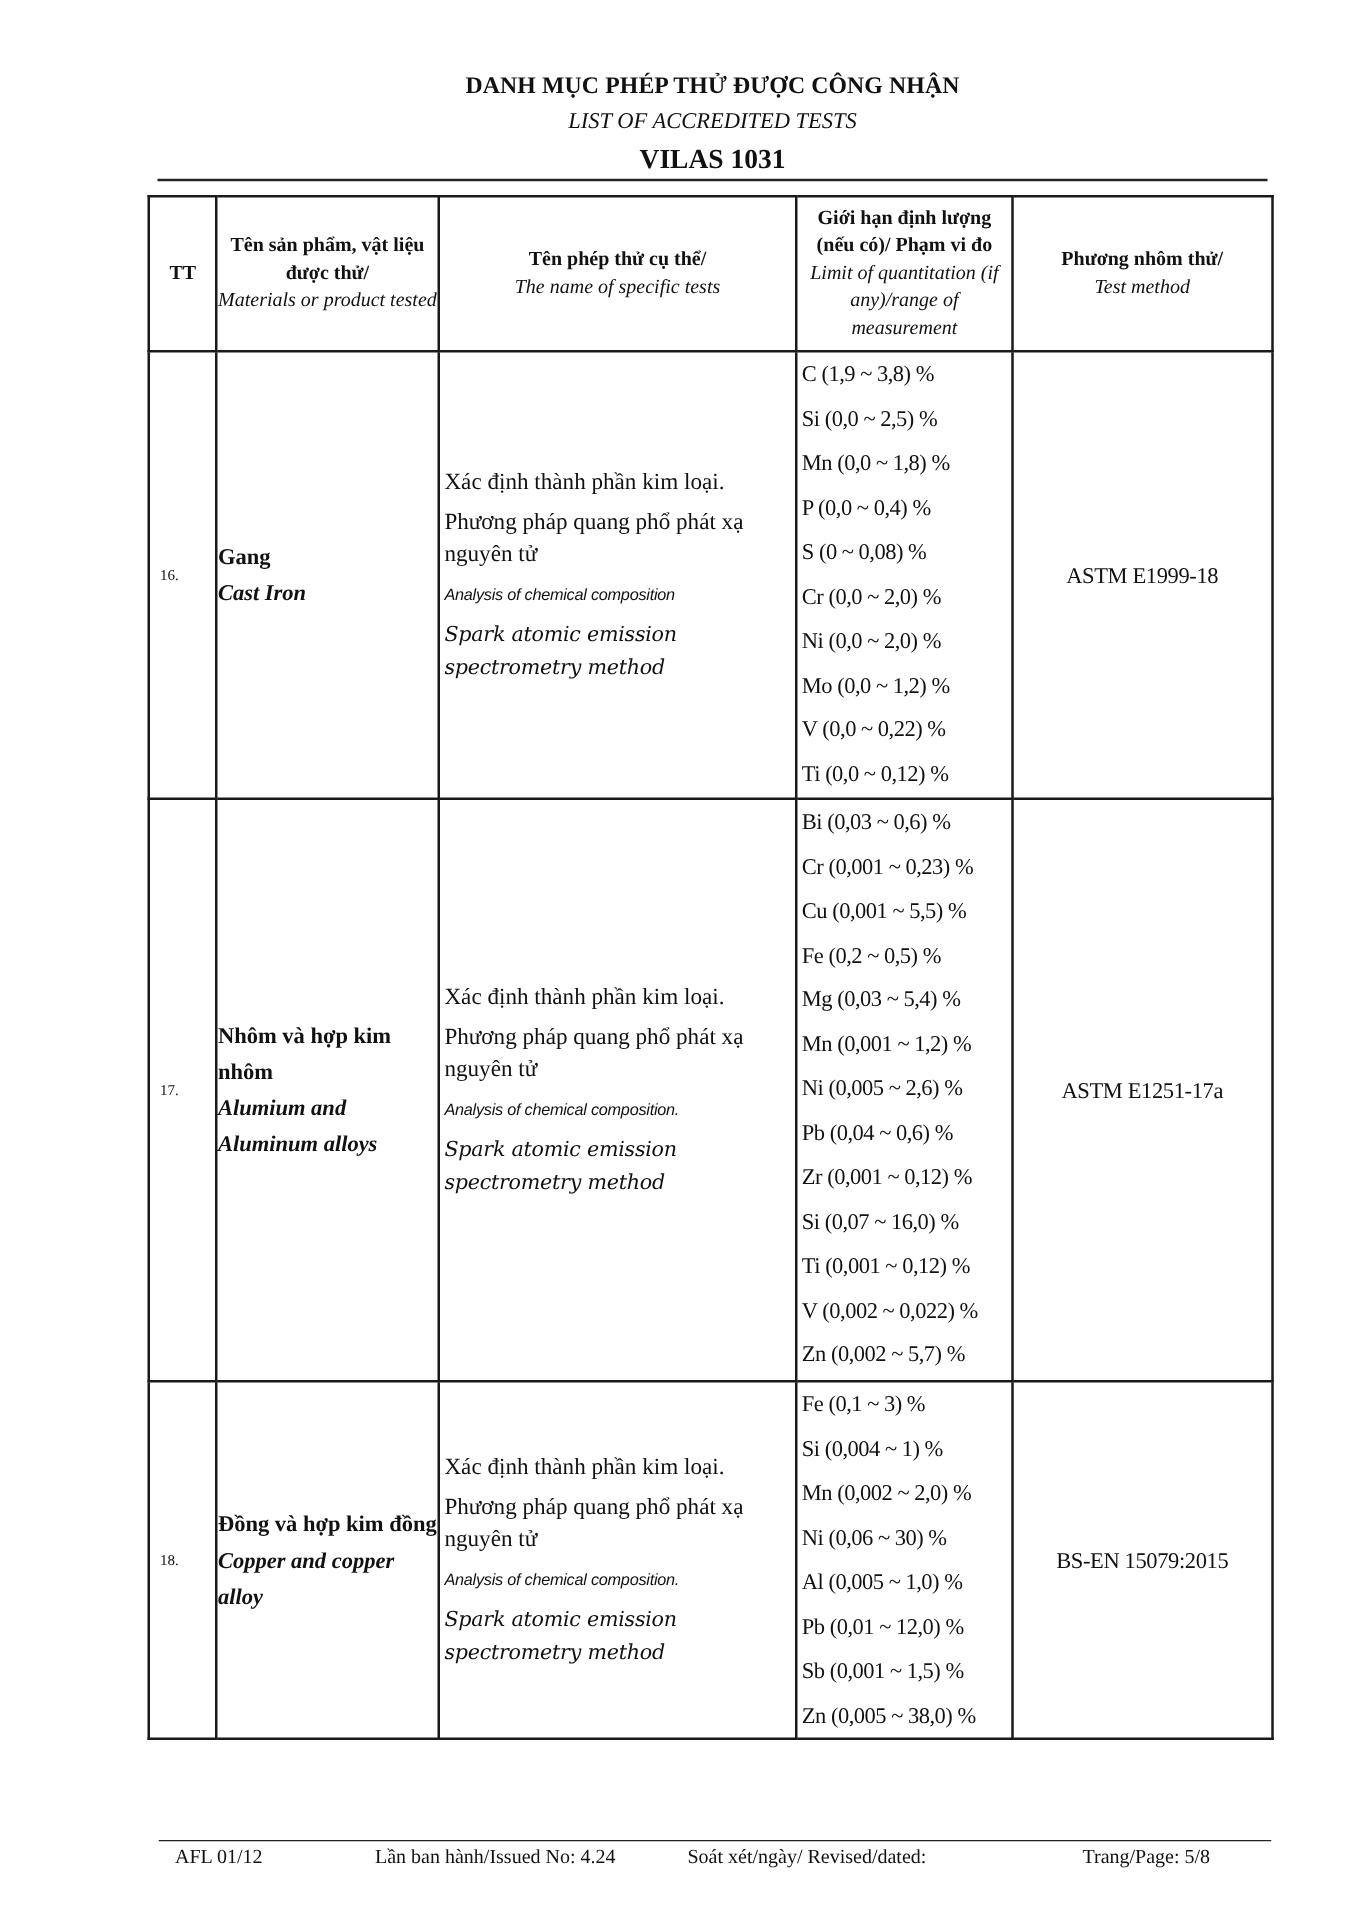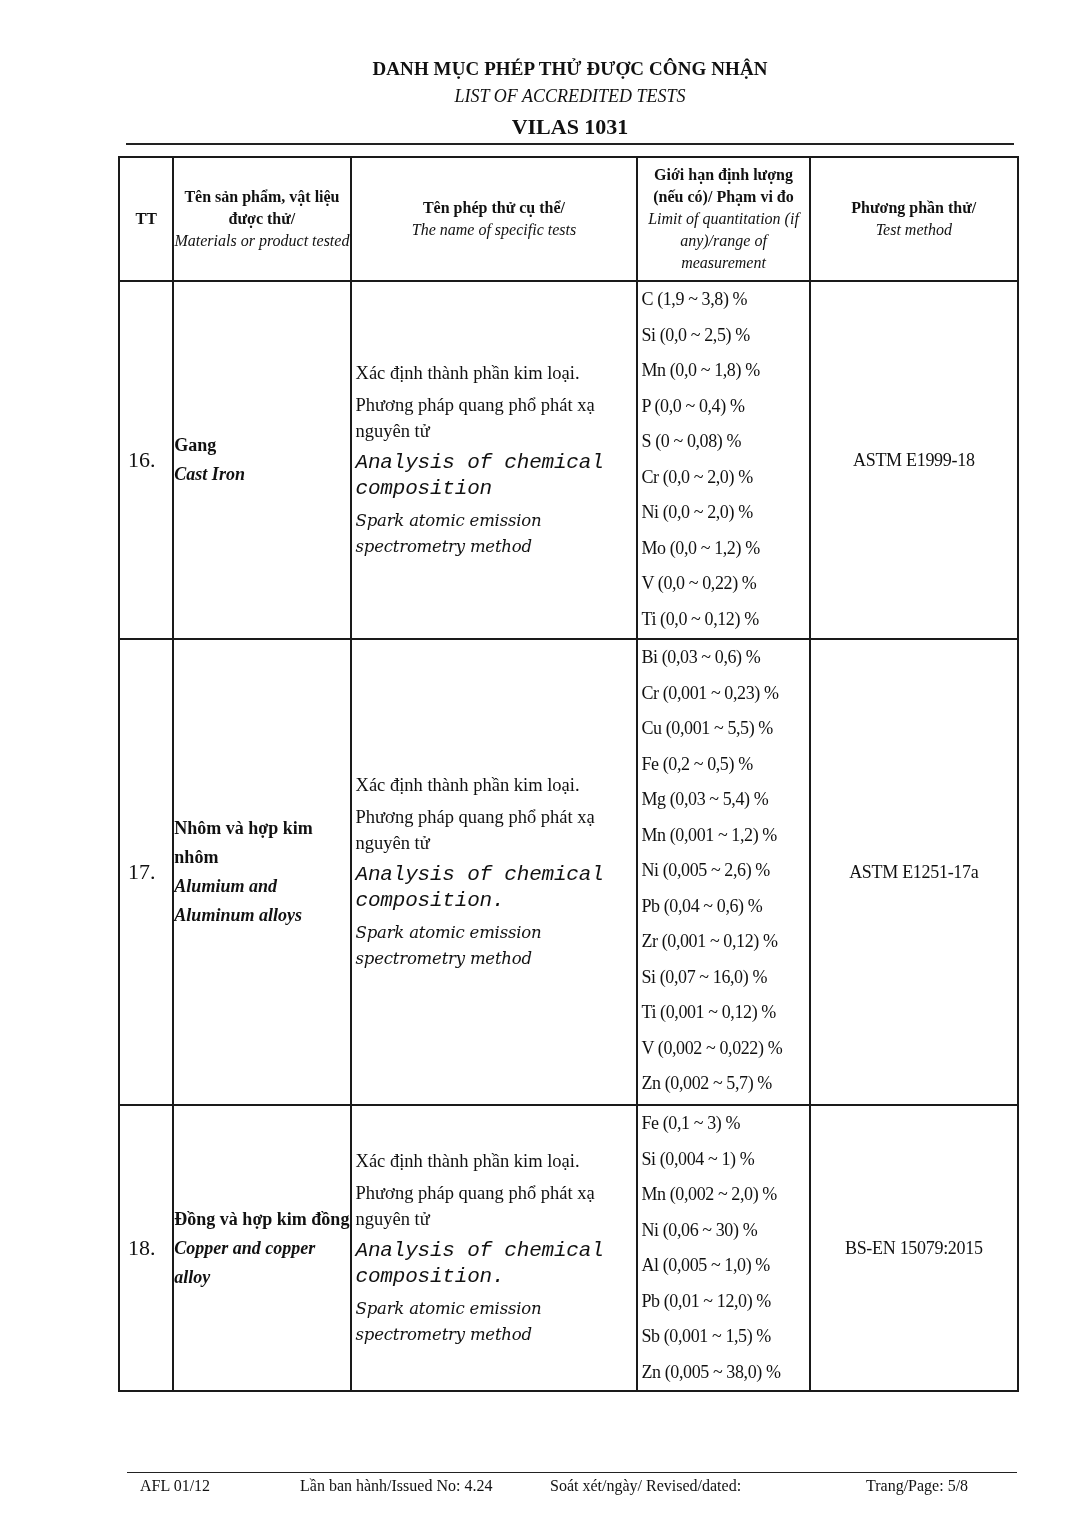--- a/index.html
+++ b/index.html
@@ -37,28 +37,28 @@
     .th-inner .i { font-style: italic; display: block; }
     .col-tt { width: 54px; }
     .col-prod { width: 176px; }
     .col-test { width: 285px; }
     .col-range { width: 171px; }
     .col-method { width: 207px; }
     tr.head { height: 124px; }
     tr.r16 { height: 358px; }
     tr.r17 { height: 466px; }
     tr.r18 { height: 286px; }
-    .tt { font-size: 22px; padding-left: 8px !important; }
+    .tt { font-size: 12px; padding-left: 8px !important; }
     .prod { text-align: left; font-size: 18px; line-height: 29px; }
     .prod .b { font-weight: bold; display: block; }
     .prod .bi { font-weight: bold; font-style: italic; display: block; }
     .test { font-size: 18.5px; line-height: 26px; padding-left: 4px !important; padding-right: 2px !important; }
     .test .vn { display: block; margin-bottom: 6px; }
     .test .vn2 { display: block; margin-bottom: 6px; }
-    .test .en { display: block; font-style: italic; font-family: Liberation Mono, monospace; font-size: 21px; margin-bottom: 6px; letter-spacing: -0.2px; }
+    .test .en { display: block; font-style: italic; font-family: Liberation Sans, sans-serif; font-size: 13px; margin-bottom: 6px; letter-spacing: -0.2px; }
     .test .en2 { display: block; font-style: italic; font-family: "DejaVu Serif", serif; font-size: 16.5px; letter-spacing: -0.2px; }
     .range { vertical-align: top !important; padding-left: 3px !important; }
     .range-item { display: block; height: 35.5px; line-height: 35.5px; font-size: 18px; white-space: nowrap; letter-spacing: -0.4px; }
     .method { text-align: center; font-size: 18px; letter-spacing: -0.3px; }
     .footer-rule {
       position: absolute; top: 1472px; left: 127px; width: 890px; height: 0;
       border-top: 1.5px solid #222;
     }
     .footer { position: absolute; top: 1477px; left: 0; width: 1087px; font-size: 16px; }
     .footer span { position: absolute; white-space: nowrap; }
@@ -105,21 +105,21 @@
       </div>
     </th>
     <th>
       <div class="th-inner">
         <span class="b">Giới hạn định lượng (nếu có)/ Phạm vi đo</span>
         <span class="i">Limit of quantitation (if any)/range of measurement</span>
       </div>
     </th>
     <th>
       <div class="th-inner">
-        <span class="b">Phương phần thử/</span>
+        <span class="b">Phương nhôm thử/</span>
         <span class="i">Test method</span>
       </div>
     </th>
   </tr>
 
   <tr class="r16">
     <td class="tt">16.</td>
     <td class="prod">
       <span class="b">Gang</span>
       <span class="bi">Cast Iron</span>

